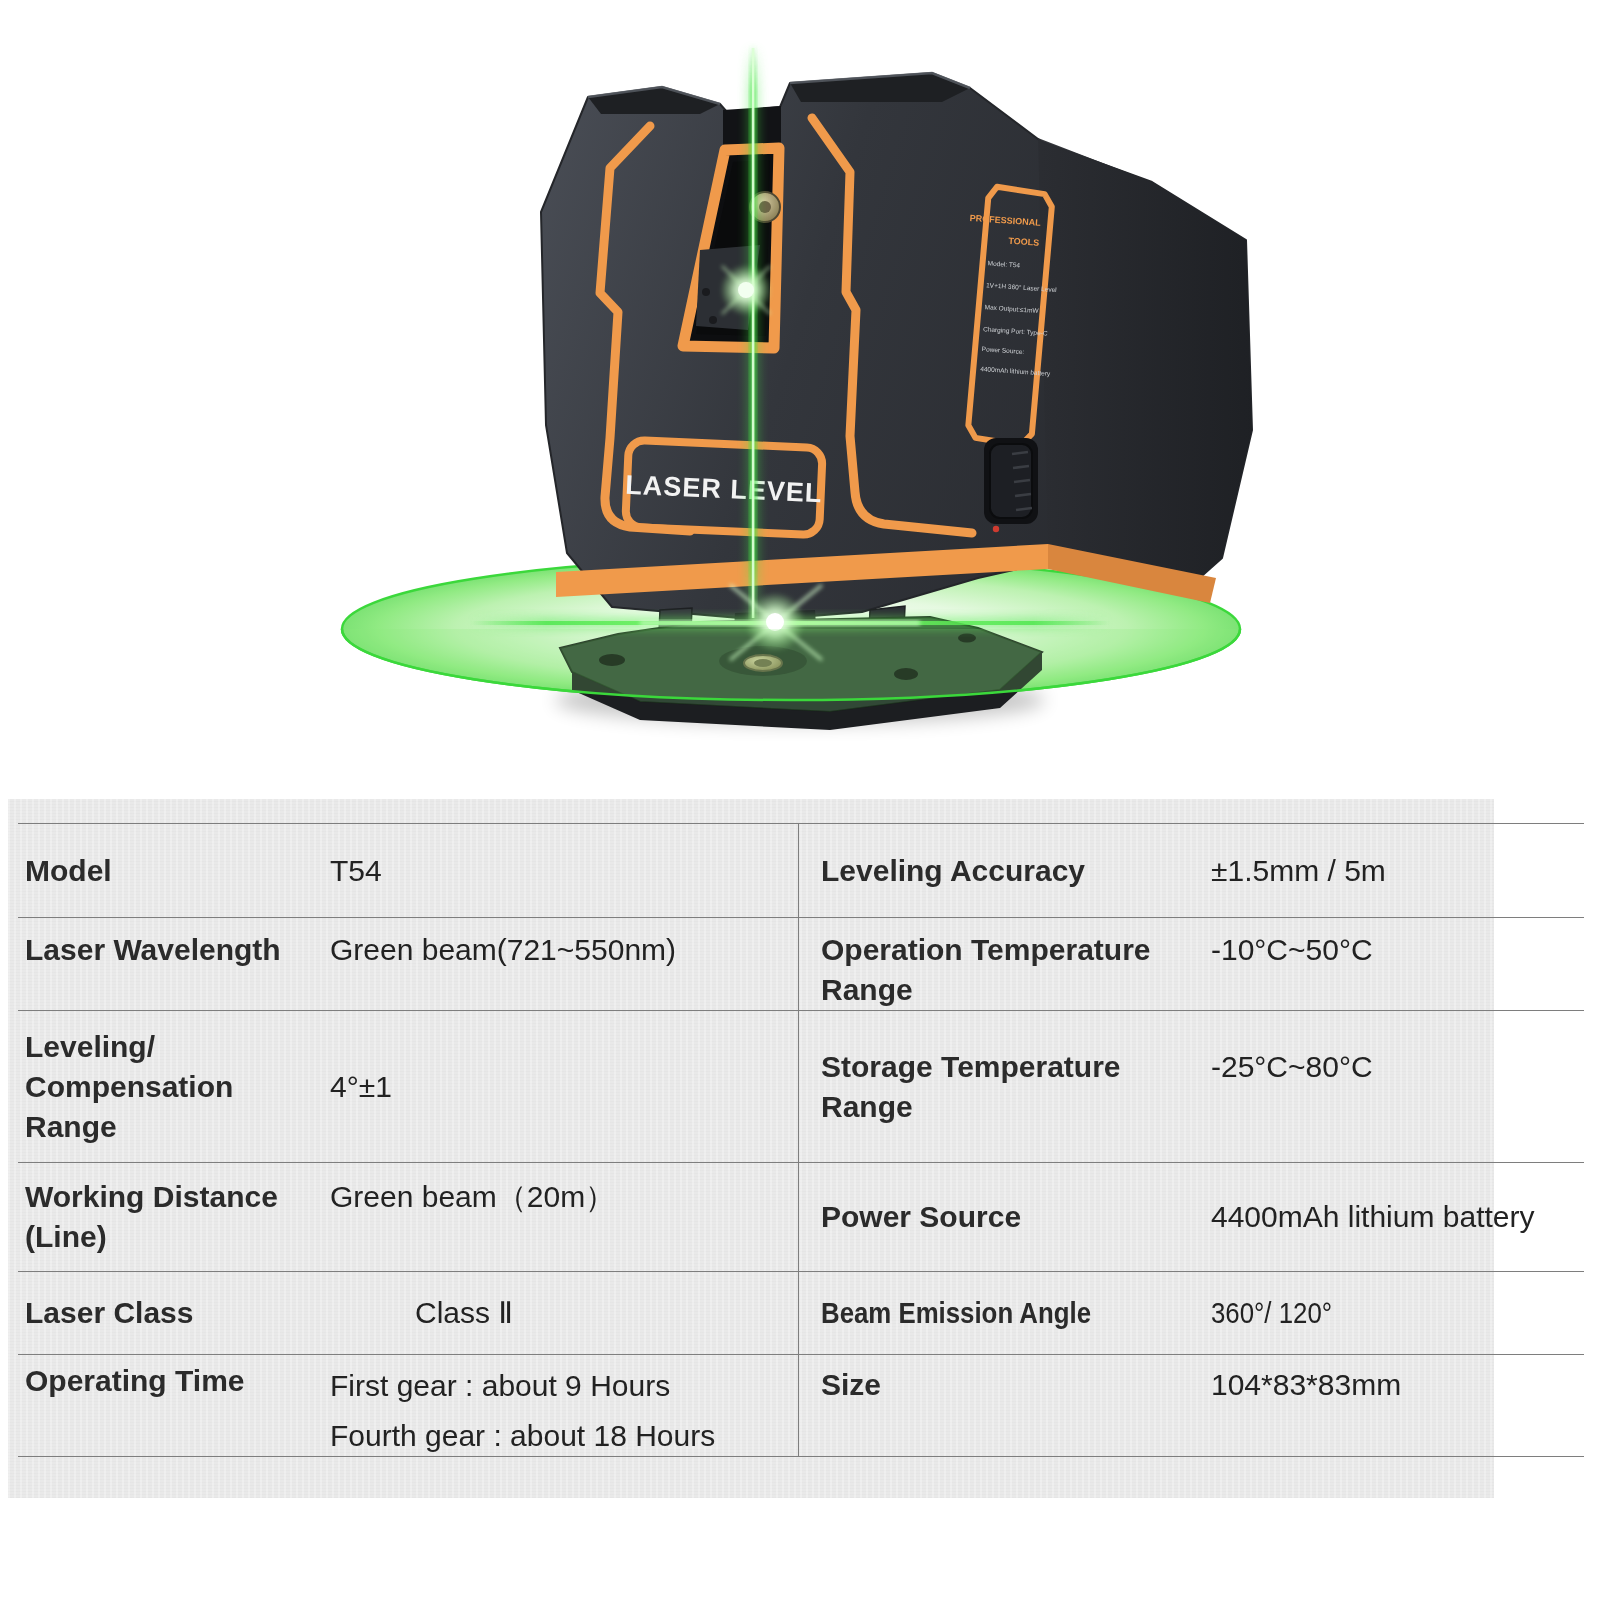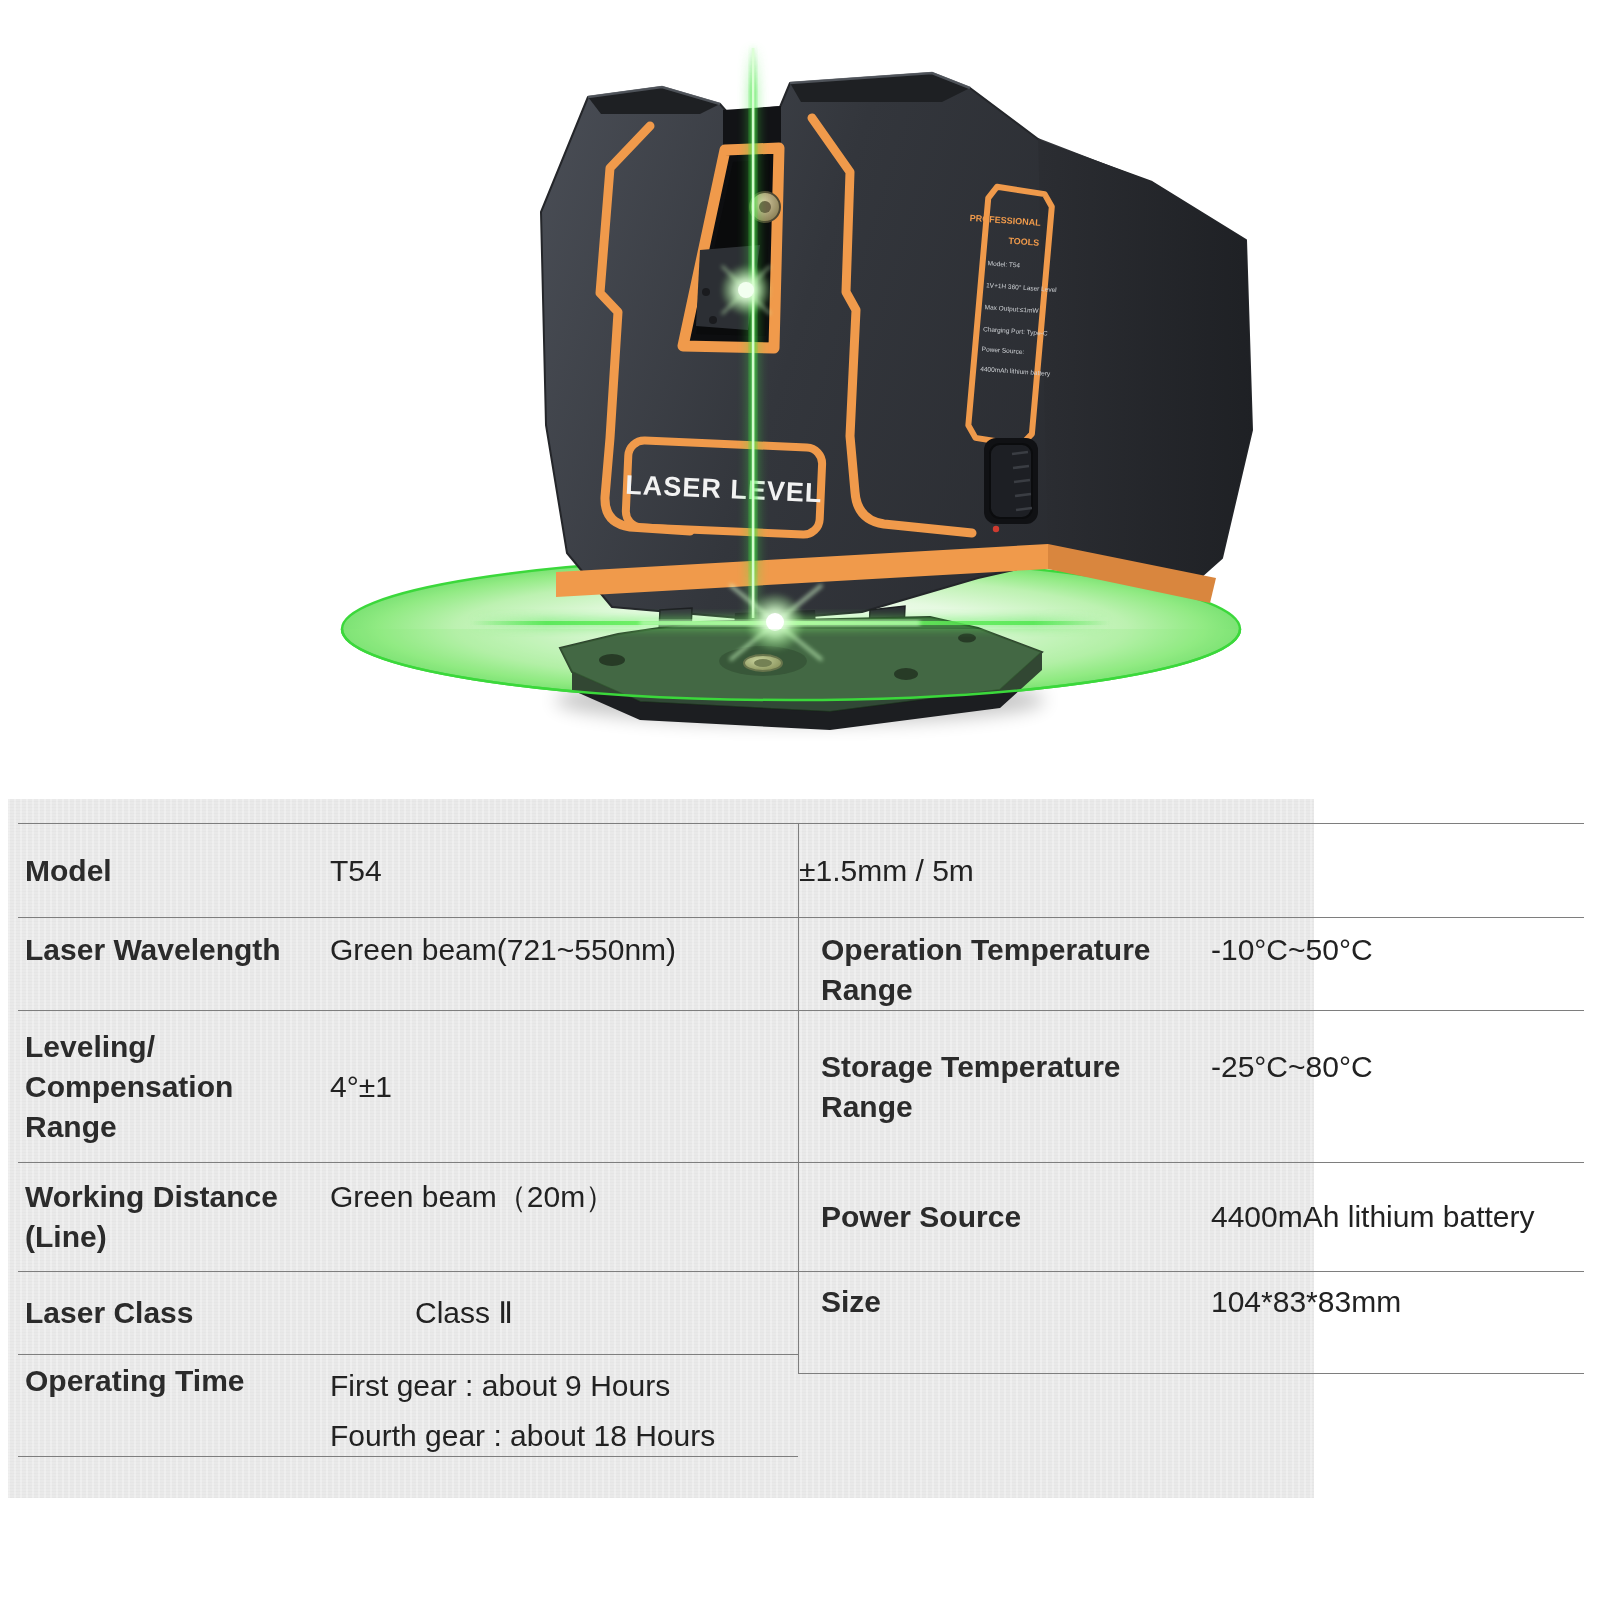--- a/index.html
+++ b/index.html
@@ -3,21 +3,21 @@
 <meta charset="utf-8">
 <style>
   html,body{margin:0;padding:0;}
   body{width:1601px;height:1601px;background:#ffffff;font-family:"Liberation Sans", sans-serif;position:relative;overflow:hidden;}
 
   
   .product-stage{position:absolute;left:0;top:0;width:1601px;height:790px;}
 
   
   .spec-panel{
-    position:absolute;left:8px;top:799px;width:1306px;height:699px;
+    position:absolute;left:8px;top:799px;width:1486px;height:699px;
     background-color:#e9e9e9;
     background-image:
       repeating-linear-gradient(90deg, rgba(255,255,255,.28) 0 2px, rgba(0,0,0,0) 2px 6px),
       repeating-linear-gradient(0deg, rgba(0,0,0,.015) 0 1px, rgba(0,0,0,0) 1px 3px);
   }
   .spec-col{position:absolute;top:24px;}
   .spec-col.left{left:10px;width:780px;}
   .spec-col.right{left:790px;width:785px;border-left:1px solid #7e7e7e;}
   .srow{display:flex;align-items:center;border-top:1px solid #7e7e7e;box-sizing:border-box;}
   .srow.last{border-bottom:1px solid #7e7e7e;}
@@ -232,35 +232,40 @@
     </div>
     <div class="srow top last" style="height:103px;padding-top:6px">
       <div class="lbl">Operating Time</div>
       <div class="val lh50">First gear : about 9 Hours
 Fourth gear : about 18 Hours</div>
     </div>
   </div>
 
   <div class="spec-col right">
     <div class="srow" style="height:94px">
+      <div class="lbl">Leveling Accuracy</div>
       <div class="val">±1.5mm / 5m</div>
     </div>
     <div class="srow top" style="height:93px;padding-top:12px">
       <div class="lbl">Operation Temperature
 Range</div>
       <div class="val">-10°C~50°C</div>
     </div>
     <div class="srow top" style="height:152px;padding-top:36px">
       <div class="lbl">Storage Temperature
 Range</div>
       <div class="val">-25°C~80°C</div>
     </div>
     <div class="srow" style="height:109px">
       <div class="lbl">Power Source</div>
       <div class="val">4400mAh lithium battery</div>
     </div>
+    <div class="srow" style="height:83px">
+      <div class="lbl"><span class="cond">Beam Emission Angle</span></div>
+      <div class="val"><span class="cond">360°/ 120°</span></div>
+    </div>
     <div class="srow top last" style="height:103px;padding-top:10px">
       <div class="lbl">Size</div>
       <div class="val">104*83*83mm</div>
     </div>
   </div>
 
 </div>
 
 </body></html>

